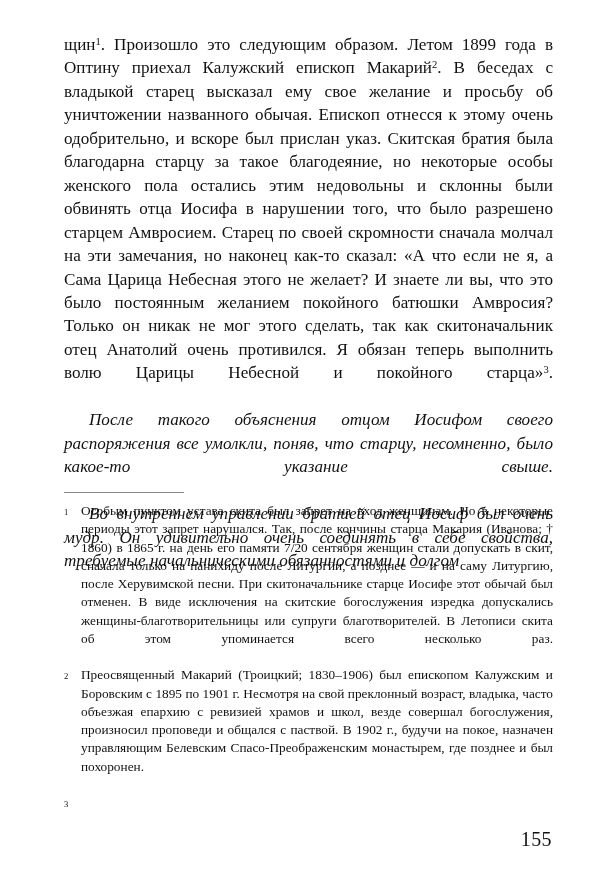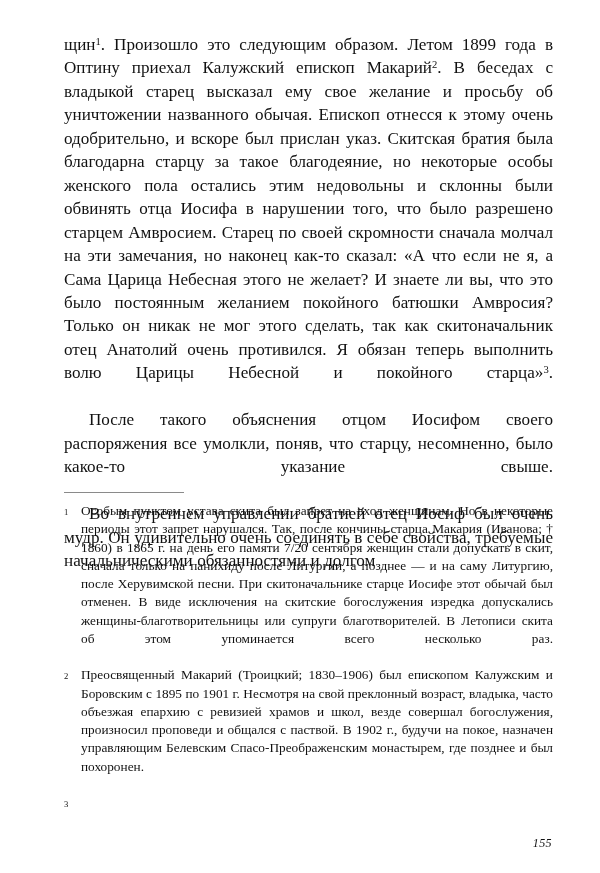--- a/index.html
+++ b/index.html
@@ -39,20 +39,21 @@
     line-height: 23.45px;
     text-align: justify;
     text-justify: inter-word;
     hyphens: manual;
     -webkit-hyphens: manual;
     letter-spacing: 0.01px;
     word-spacing: 0.1px;
   }
   .para.indent {
     text-indent: 25px;
+    font-style: italic;
   }
   .para.cont {
     text-indent: 0;
   }
 
   
   .para::after {
     content: "";
     display: inline-block;
     width: 100%;
@@ -115,25 +116,24 @@
     line-height: 18.25px;
     vertical-align: super;
     color: #111111;
   }
 
   
   .folio {
     position: absolute;
     right: 56px;
     bottom: 24px;
-    font-size: 12px;
+    font-size: 20px;
     line-height: 1;
     letter-spacing: 0.4px;
     color: #111111;
-    font-style: italic;
   }
 </style>
 </head>
 <body>
 
 <div class="page">
 
   <div class="body-block">
 
     <p class="para cont" id="para-0">щин<sup class="fn">1</sup>. Произошло это следующим образом. Летом 1899 года в Оптину приехал Калужский епископ Макарий<sup class="fn">2</sup>. В беседах с владыкой старец высказал ему свое желание и просьбу об уничтожении названного обычая. Епископ отнесся к этому очень одобрительно, и вскоре был прислан указ. Скитская братия была благодарна старцу за такое благодеяние, но некоторые особы женского пола остались этим недовольны и склонны были обвинять отца Иосифа в нарушении того, что было разрешено старцем Амвросием. Старец по своей скромности сначала молчал на эти замечания, но наконец как-то сказал: «А что если не я, а Сама Царица Небесная этого не желает? И знаете ли вы, что это было постоянным желанием покойного батюшки Амвросия? Только он никак не мог этого сделать, так как скитоначальник отец Анатолий очень противился. Я обязан теперь выполнить волю Царицы Небесной и покойного старца»<sup class="fn">3</sup>.</p>

